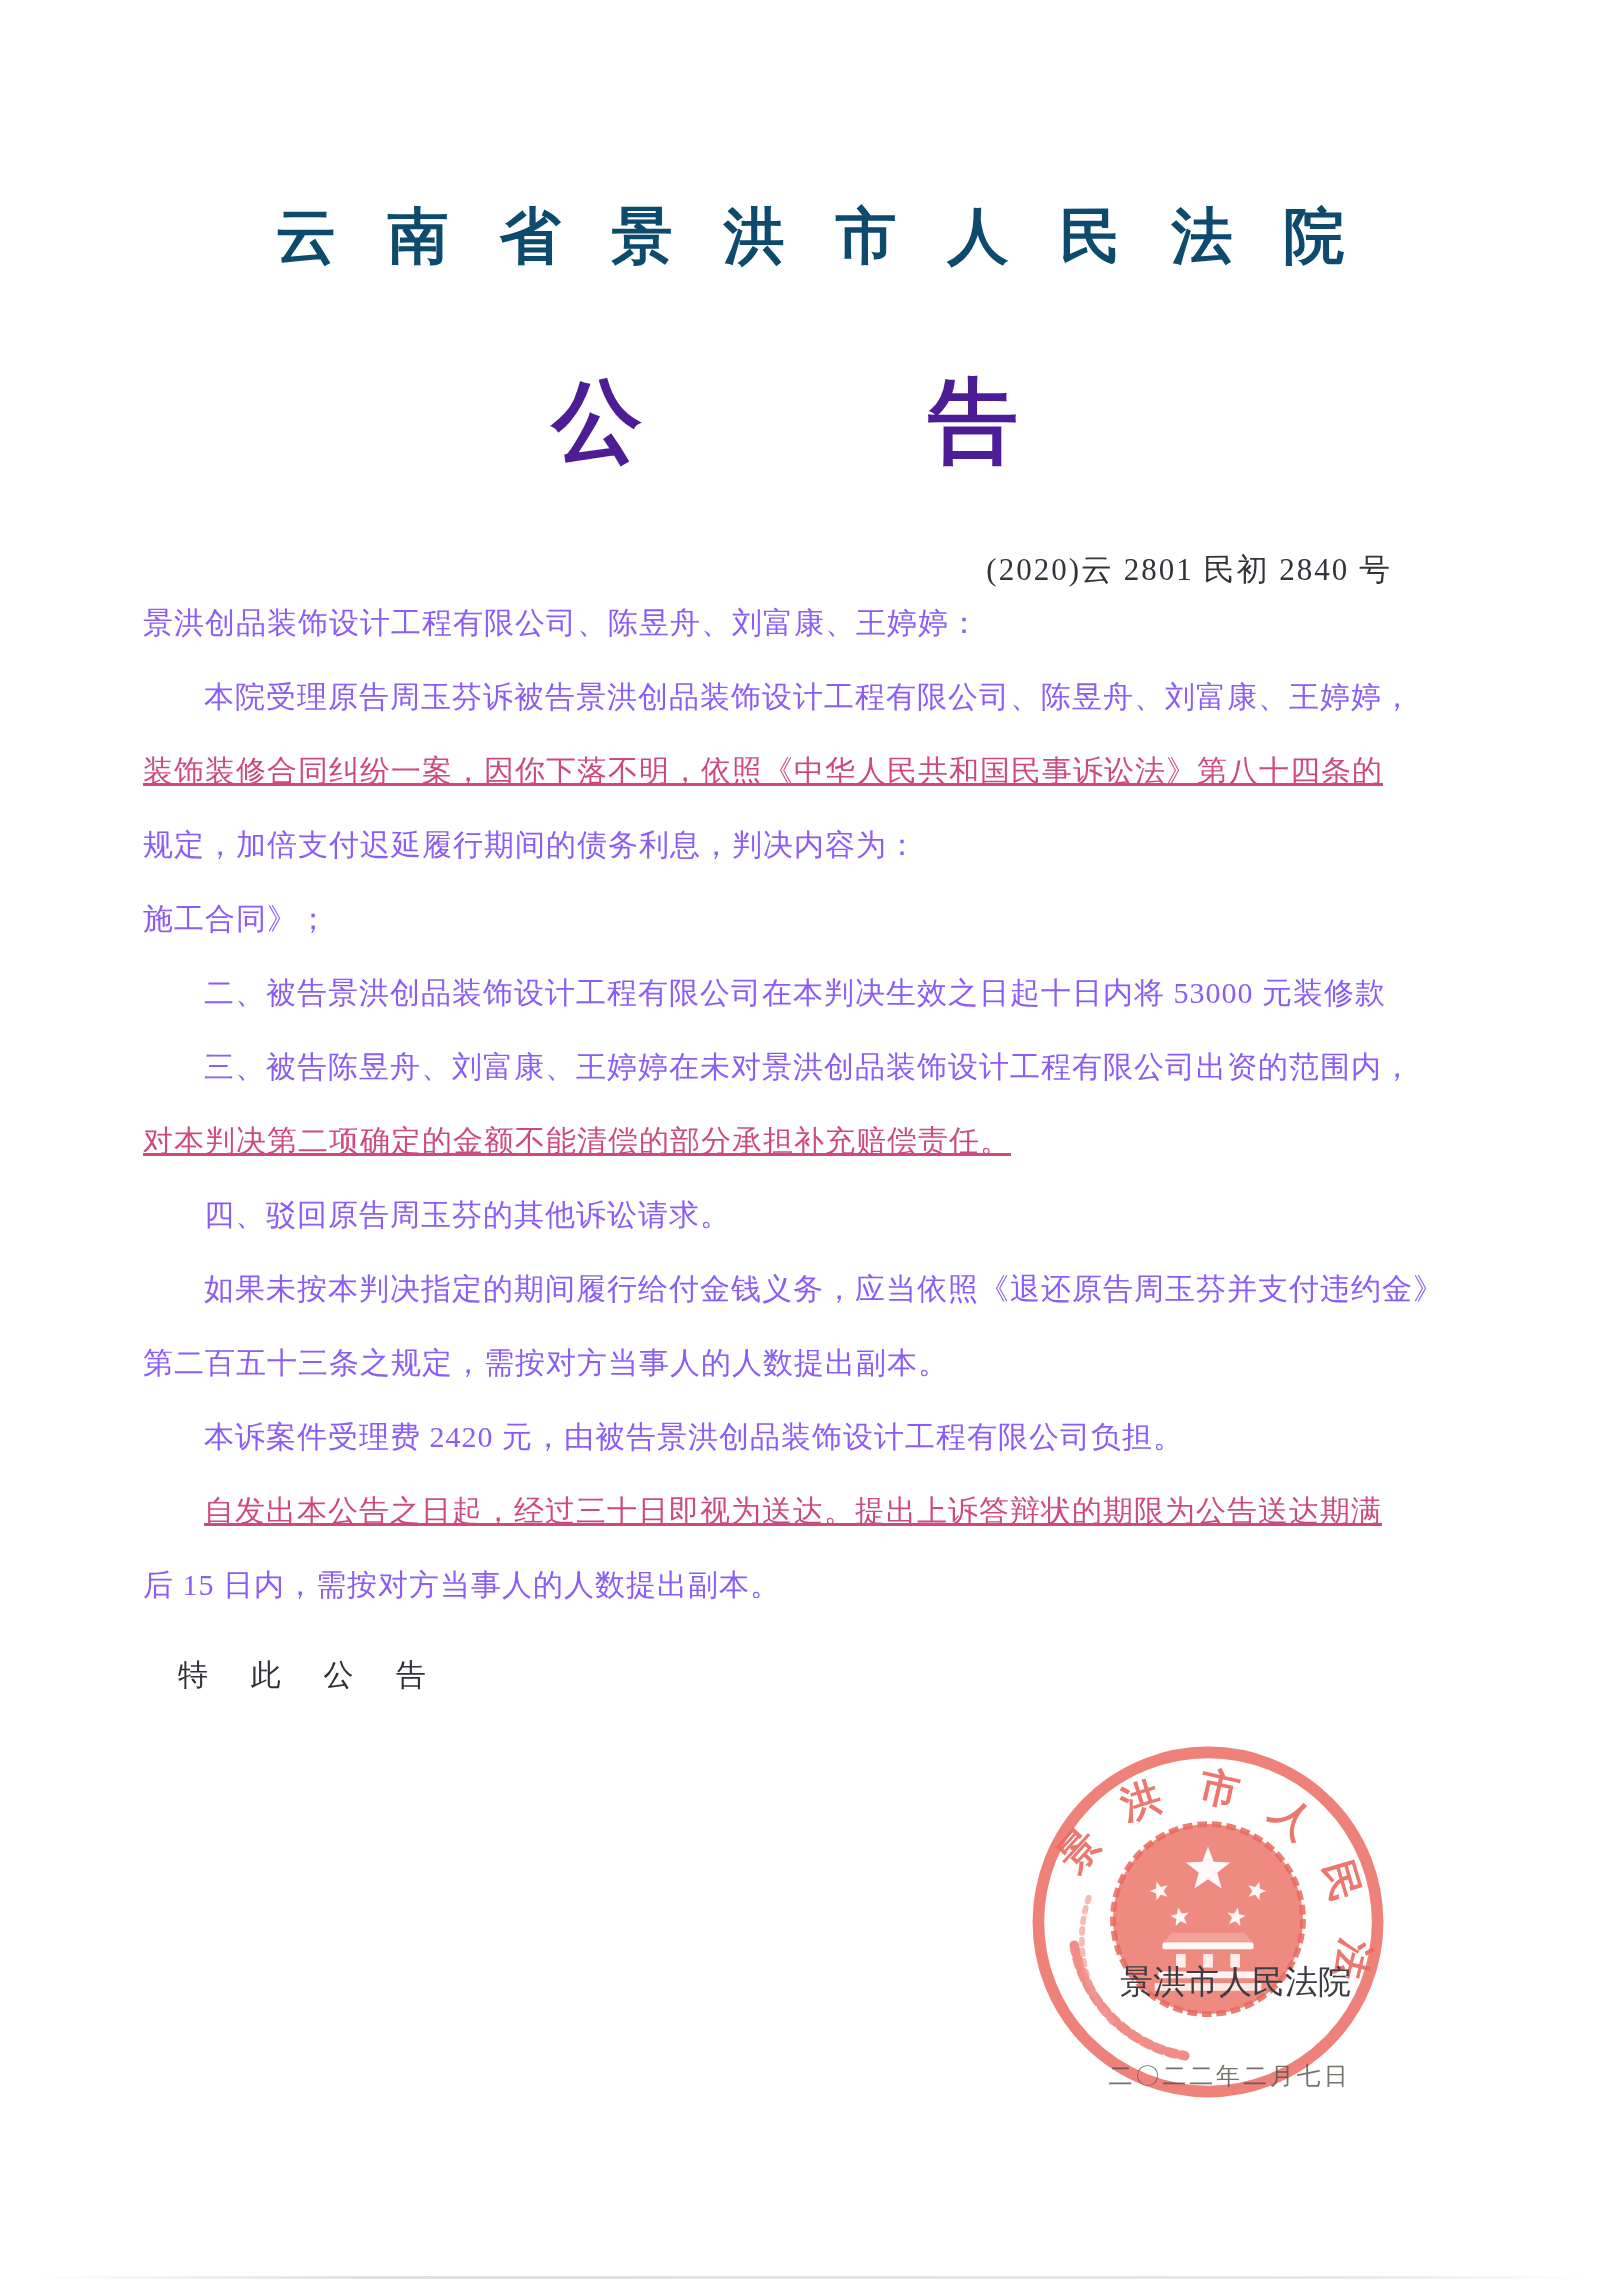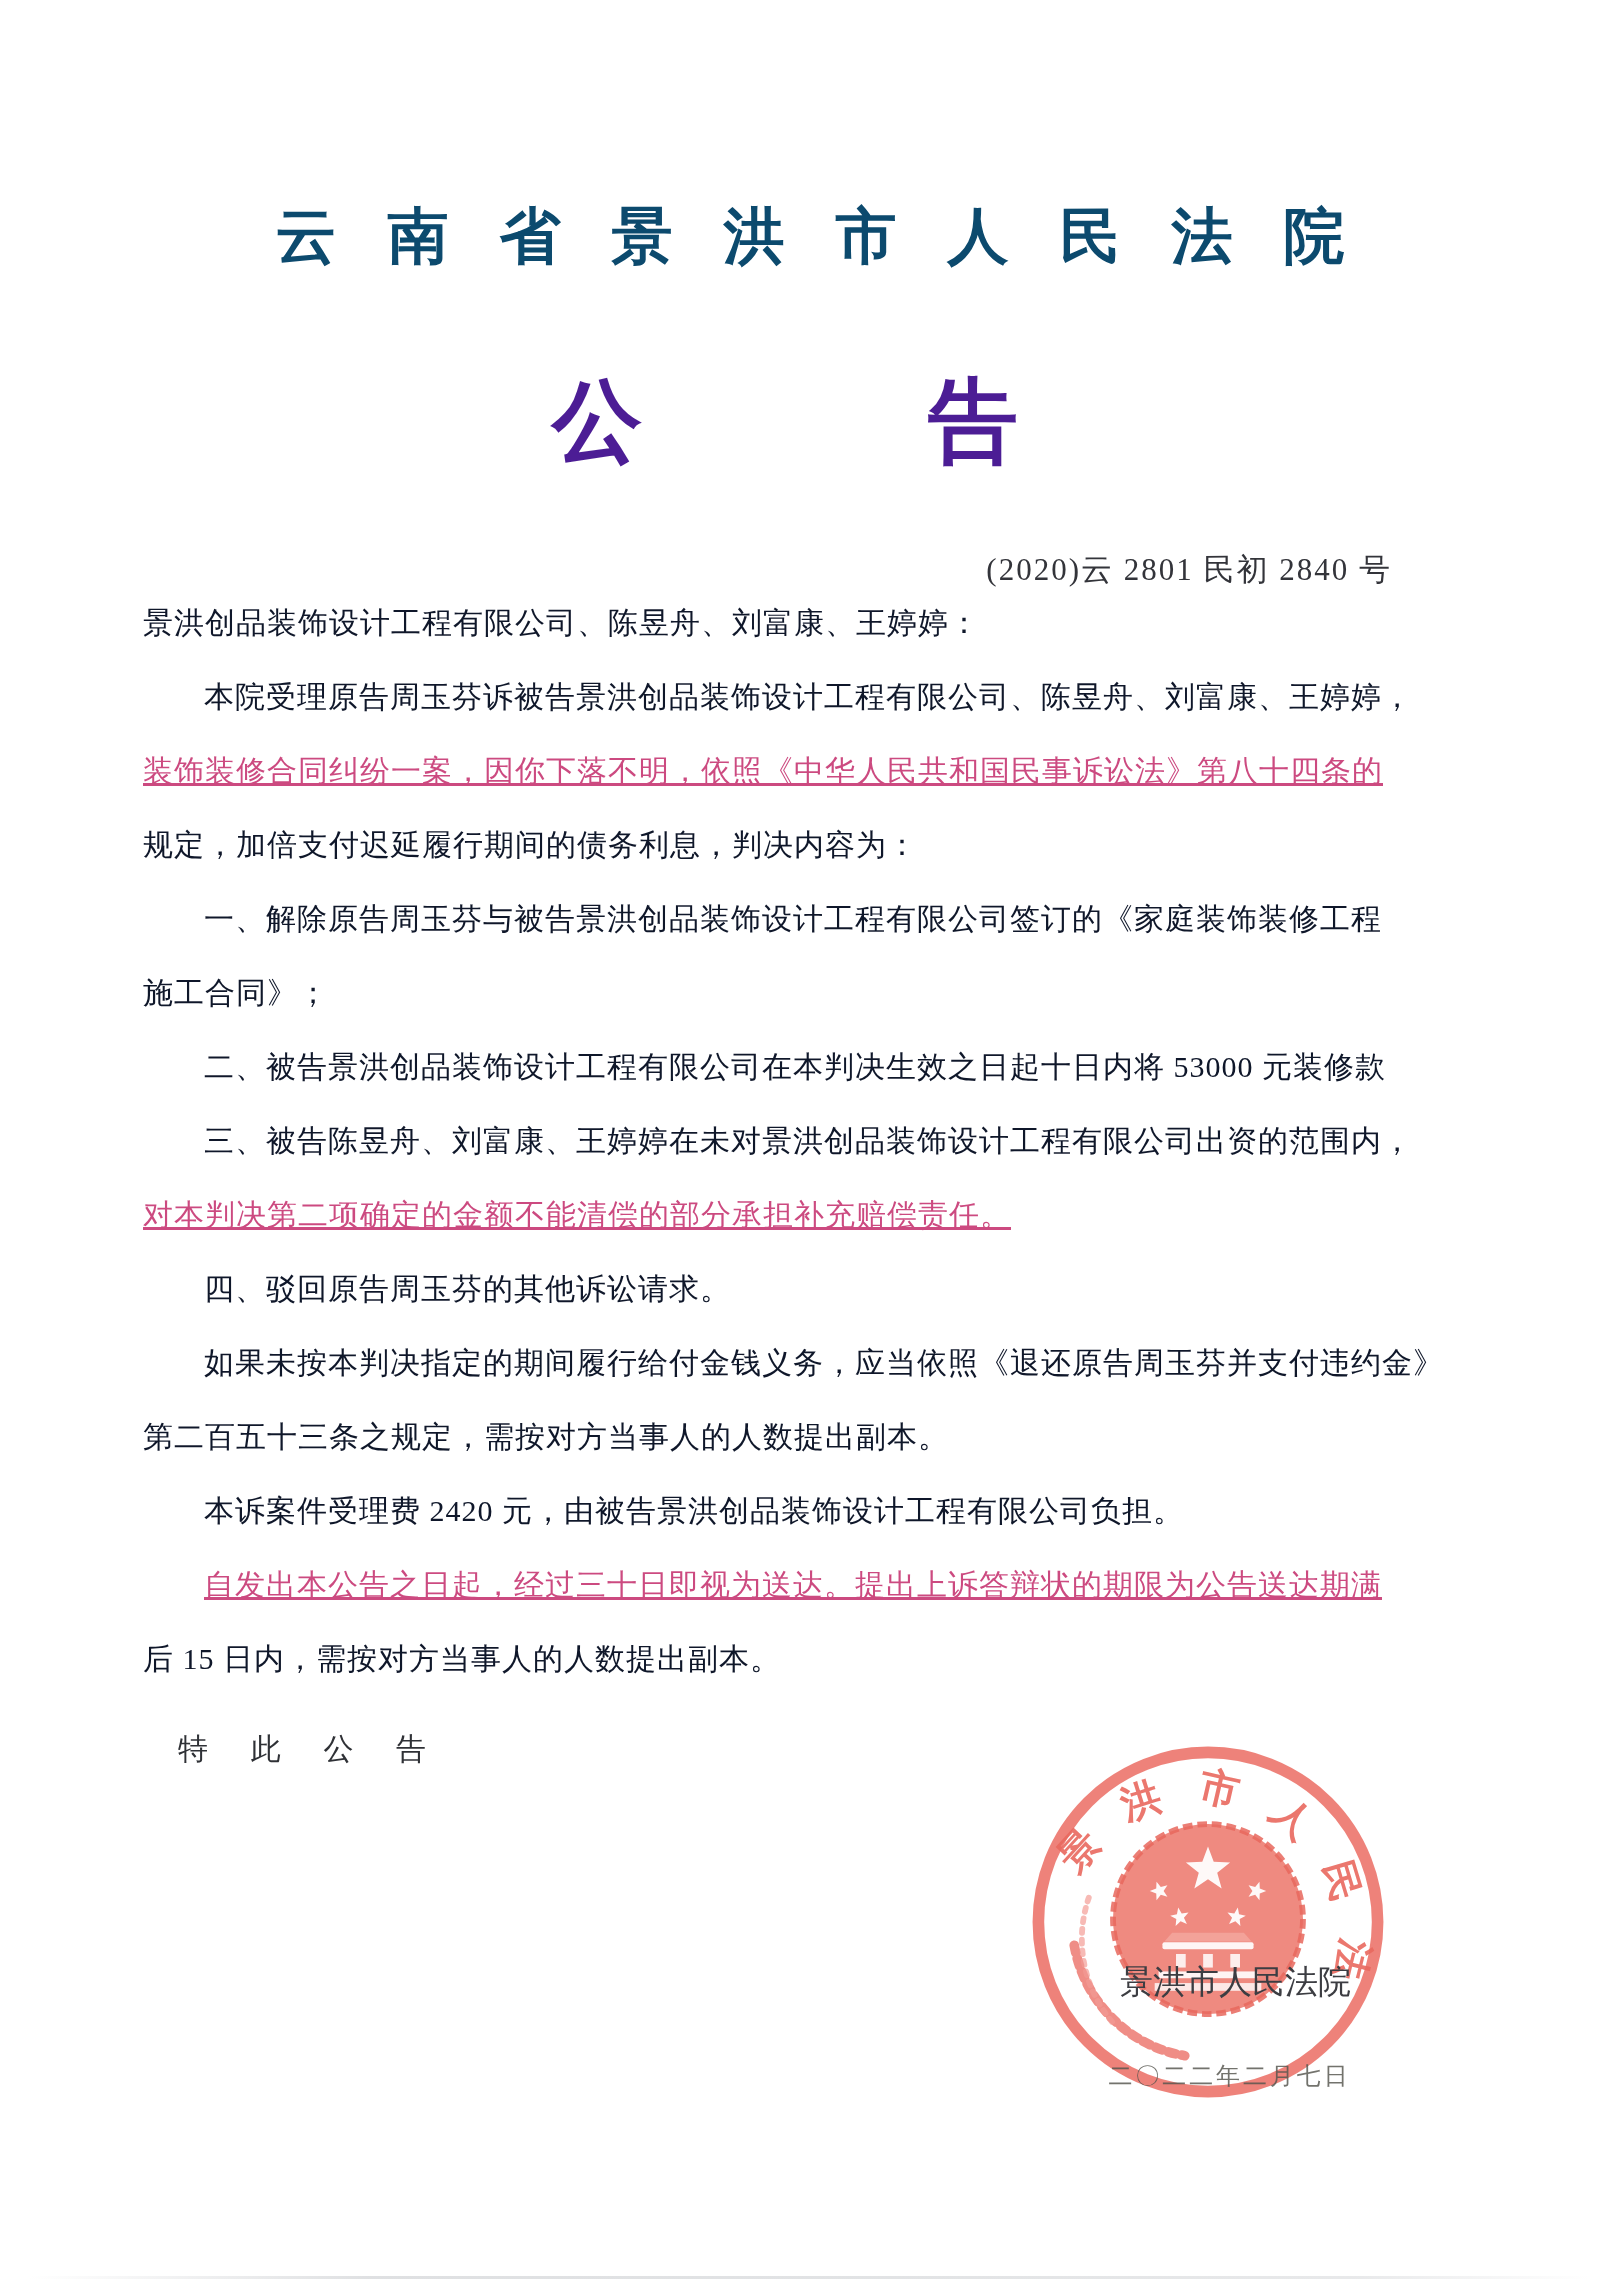--- a/index.html
+++ b/index.html
@@ -32,21 +32,21 @@
     color:#33343a;
     white-space:nowrap;
   }
   .body-block{
     position:absolute;left:143px;top:586px;width:1264px;
   }
   .line{
     height:74px;line-height:74px;
     font-size:30px;letter-spacing:1px;
     white-space:nowrap;
-    color:#0f172a;
+    color:#8b5cf6;
   }
   .line.indent{padding-left:61px;}
   .line.faded{
     color:#be185d;
     opacity:.78;
     filter:blur(0.4px);
     text-decoration:underline;
   }
   .closing-line{
     height:74px;line-height:74px;margin-top:15.7px;
@@ -86,21 +86,20 @@
   <div class="notice-title">公告</div>
 
   <div class="case-number">(2020)云 2801 民初 2840 号</div>
 
   <div class="body-block">
 
   <div class="line">景洪创品装饰设计工程有限公司、陈昱舟、刘富康、王婷婷：</div>
       <div class="line indent">本院受理原告周玉芬诉被告景洪创品装饰设计工程有限公司、陈昱舟、刘富康、王婷婷，</div>
       <div class="line faded">装饰装修合同纠纷一案，因你下落不明，依照《中华人民共和国民事诉讼法》第八十四条的</div>
       <div class="line">规定，加倍支付迟延履行期间的债务利息，判决内容为：</div>
-      <div class="line indent">一、解除原告周玉芬与被告景洪创品装饰设计工程有限公司签订的《家庭装饰装修工程</div>
       <div class="line">施工合同》；</div>
       <div class="line indent">二、被告景洪创品装饰设计工程有限公司在本判决生效之日起十日内将 53000 元装修款</div>
       <div class="line indent">三、被告陈昱舟、刘富康、王婷婷在未对景洪创品装饰设计工程有限公司出资的范围内，</div>
       <div class="line faded">对本判决第二项确定的金额不能清偿的部分承担补充赔偿责任。</div>
       <div class="line indent">四、驳回原告周玉芬的其他诉讼请求。</div>
       <div class="line indent">如果未按本判决指定的期间履行给付金钱义务，应当依照《退还原告周玉芬并支付违约金》</div>
       <div class="line">第二百五十三条之规定，需按对方当事人的人数提出副本。</div>
       <div class="line indent">本诉案件受理费 2420 元，由被告景洪创品装饰设计工程有限公司负担。</div>
       <div class="line indent faded">自发出本公告之日起，经过三十日即视为送达。提出上诉答辩状的期限为公告送达期满</div>
       <div class="line">后 15 日内，需按对方当事人的人数提出副本。</div>

